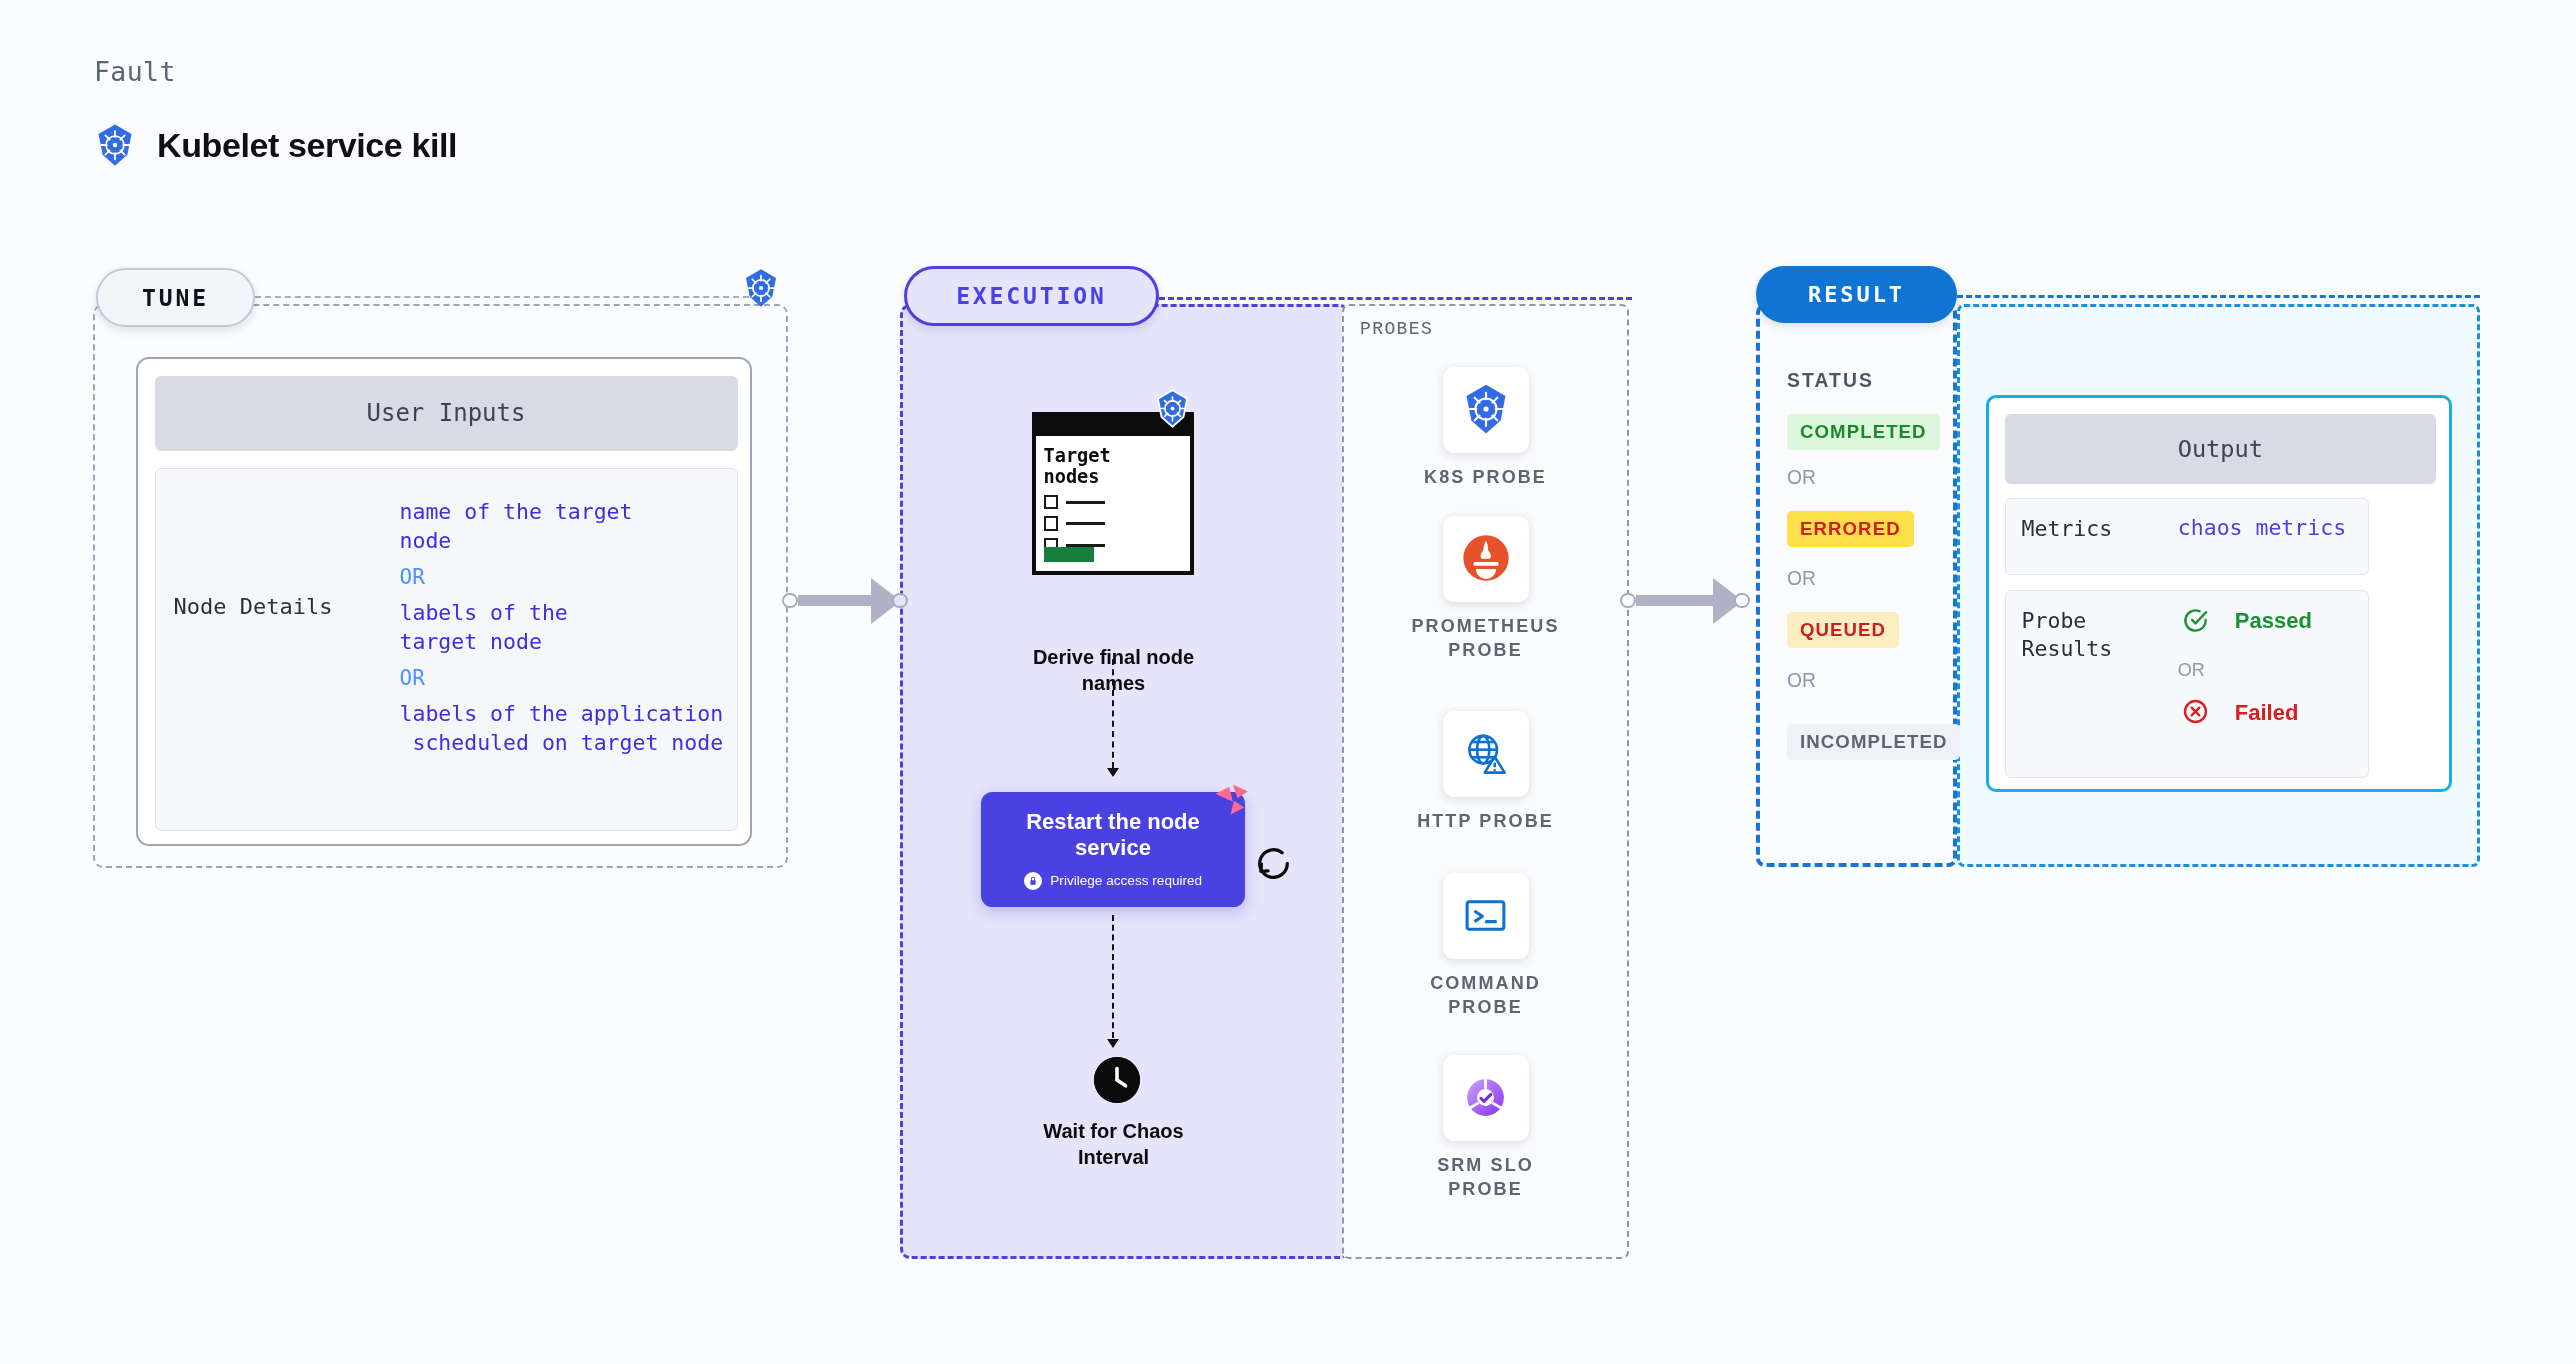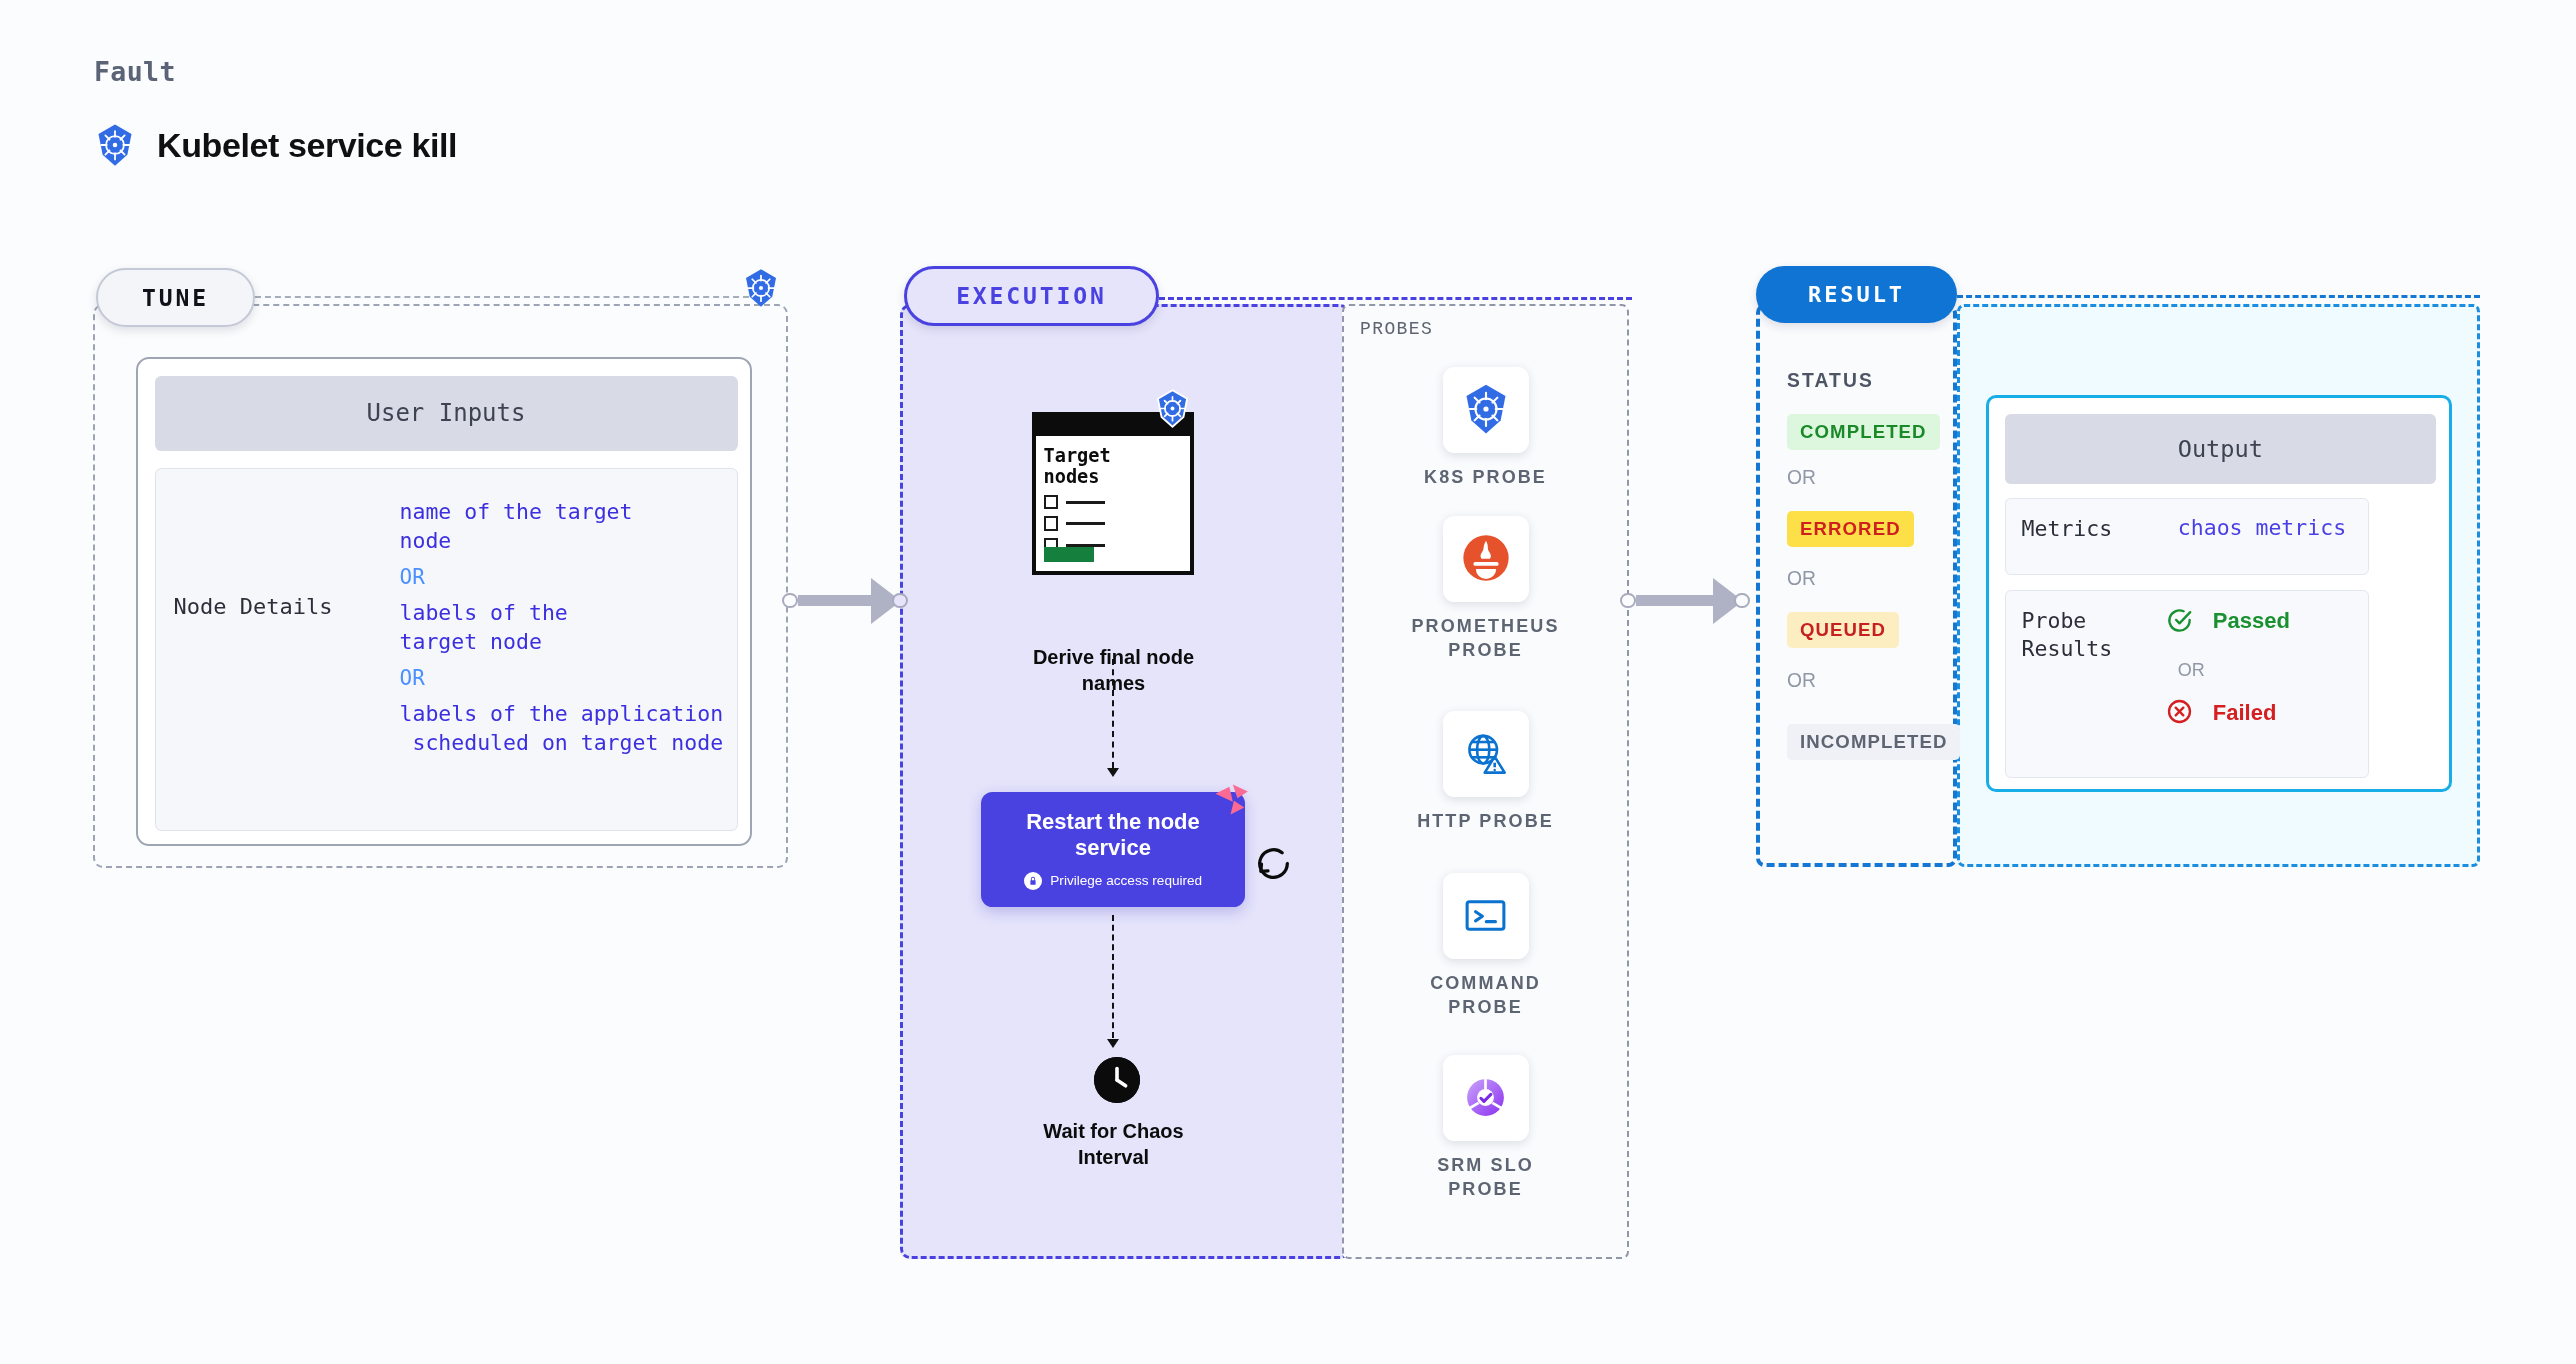--- a/index.html
+++ b/index.html
@@ -8,21 +8,21 @@
     background: #fbfcfd;
     font-family: "Liberation Sans", sans-serif;
     overflow: hidden;
   }
   .stage { position: relative; width: 2576px; height: 1365px; }
 
   
   .fault-label {
     position: absolute; left: 94px; top: 56px;
     font-family: "DejaVu Sans Mono", monospace;
-    font-size: 26.5px; color: #5b6477; letter-spacing: 0.4px; font-weight: bold;
+    font-size: 26.5px; color: #5b6477; letter-spacing: 0.4px;
   }
   .title-row { position: absolute; left: 93px; top: 123px; display: flex; align-items: center; gap: 20px; }
   .title-text { font-size: 34px; font-weight: 700; color: #101013; letter-spacing: -0.4px; }
 
   
   .k8s { display: block; }
 
   
   .panel { position: absolute; }
   .pill {
@@ -225,21 +225,21 @@
   }
   #output-card .o-key {
     position: absolute; left: 15.8px; top: 15.8px;
     font-family: "DejaVu Sans Mono", monospace; font-size: 21.5px;
     color: #2b2f3a; line-height: 1.3;
   }
   .metrics-link {
     position: absolute; left: 172px; top: 15.8px;
     font-family: "DejaVu Sans Mono", monospace; font-size: 21.5px; color: #4b3fe6;
   }
-  .res-line { position: absolute; left: 160px; display: flex; align-items: center; gap: 20px; }
+  .res-line { position: absolute; left: 176px; display: flex; align-items: center; gap: 26px; }
   .res-line .txt { font-size: 22px; font-weight: 700; }
 
   
   .conn { position: absolute; height: 47px; display: flex; align-items: center; }
   .conn .dot {
     width: 15.8px; height: 15.8px; border-radius: 50%;
     background: #fbfcfd; border: 2.9px solid #a7abbd; flex: 0 0 auto;
   }
   .conn .shaft { height: 11.5px; background: #aeb2c4; flex: 0 0 auto; }
   .conn .head {

